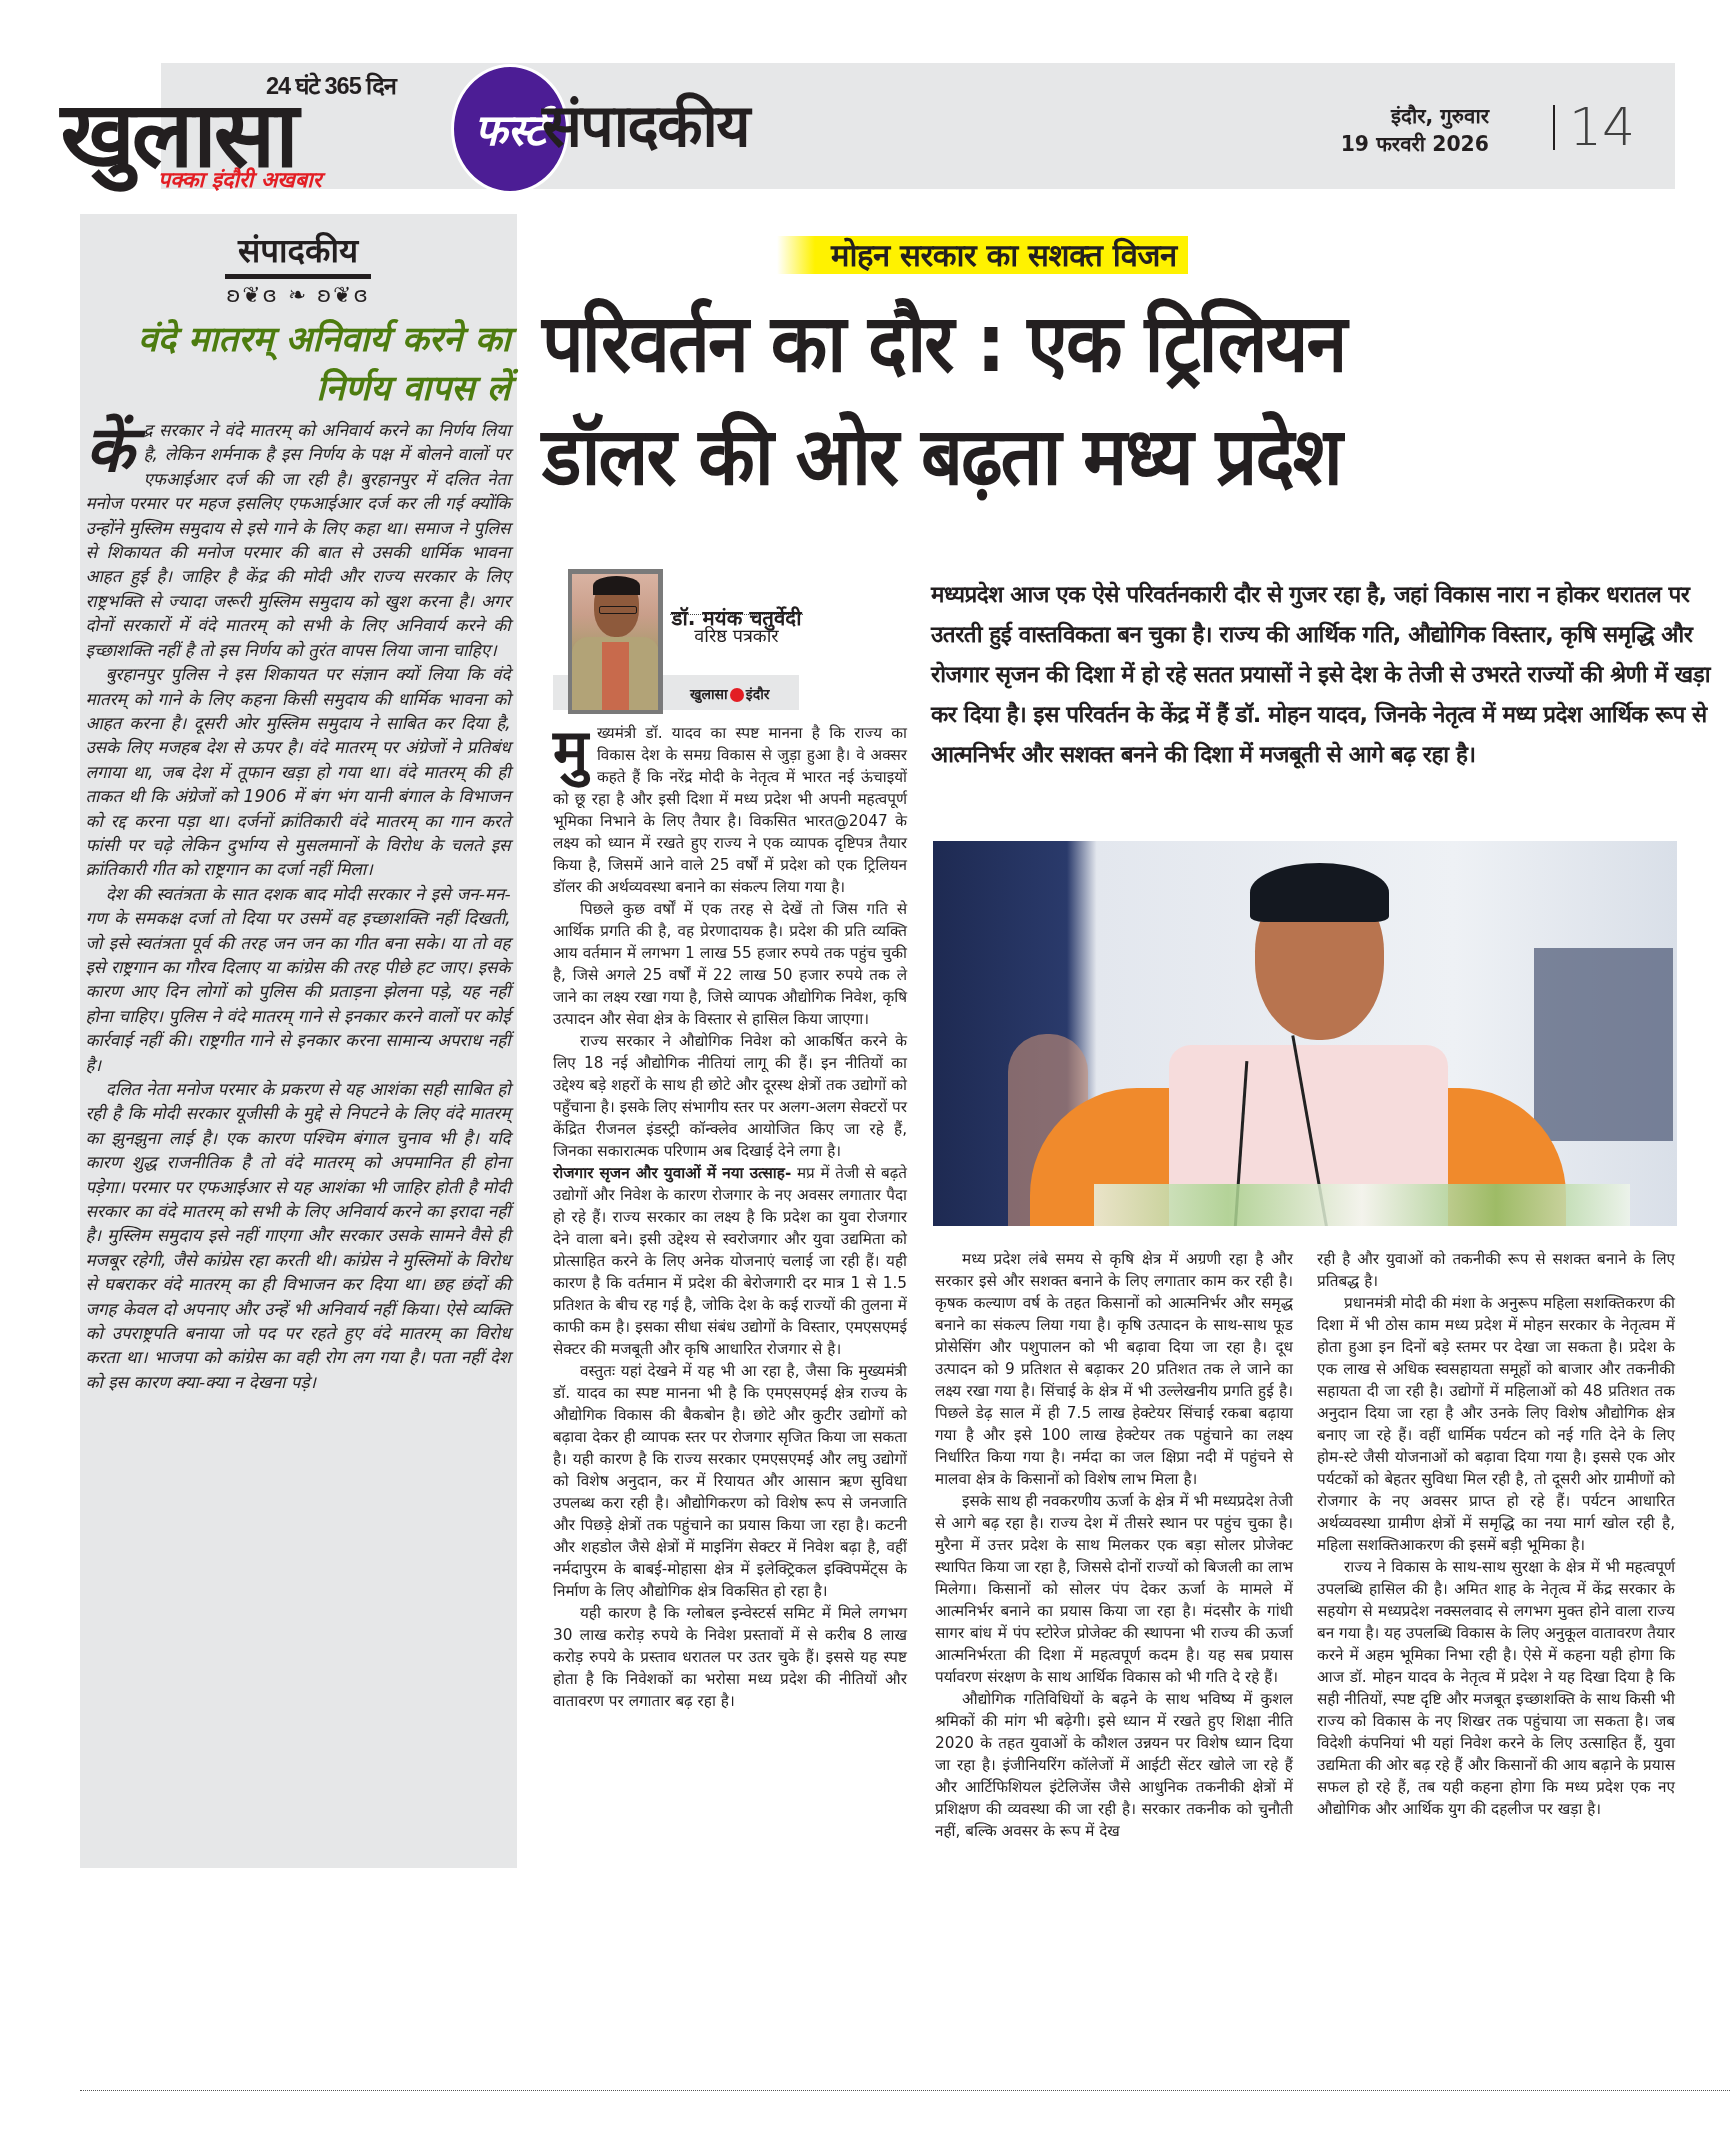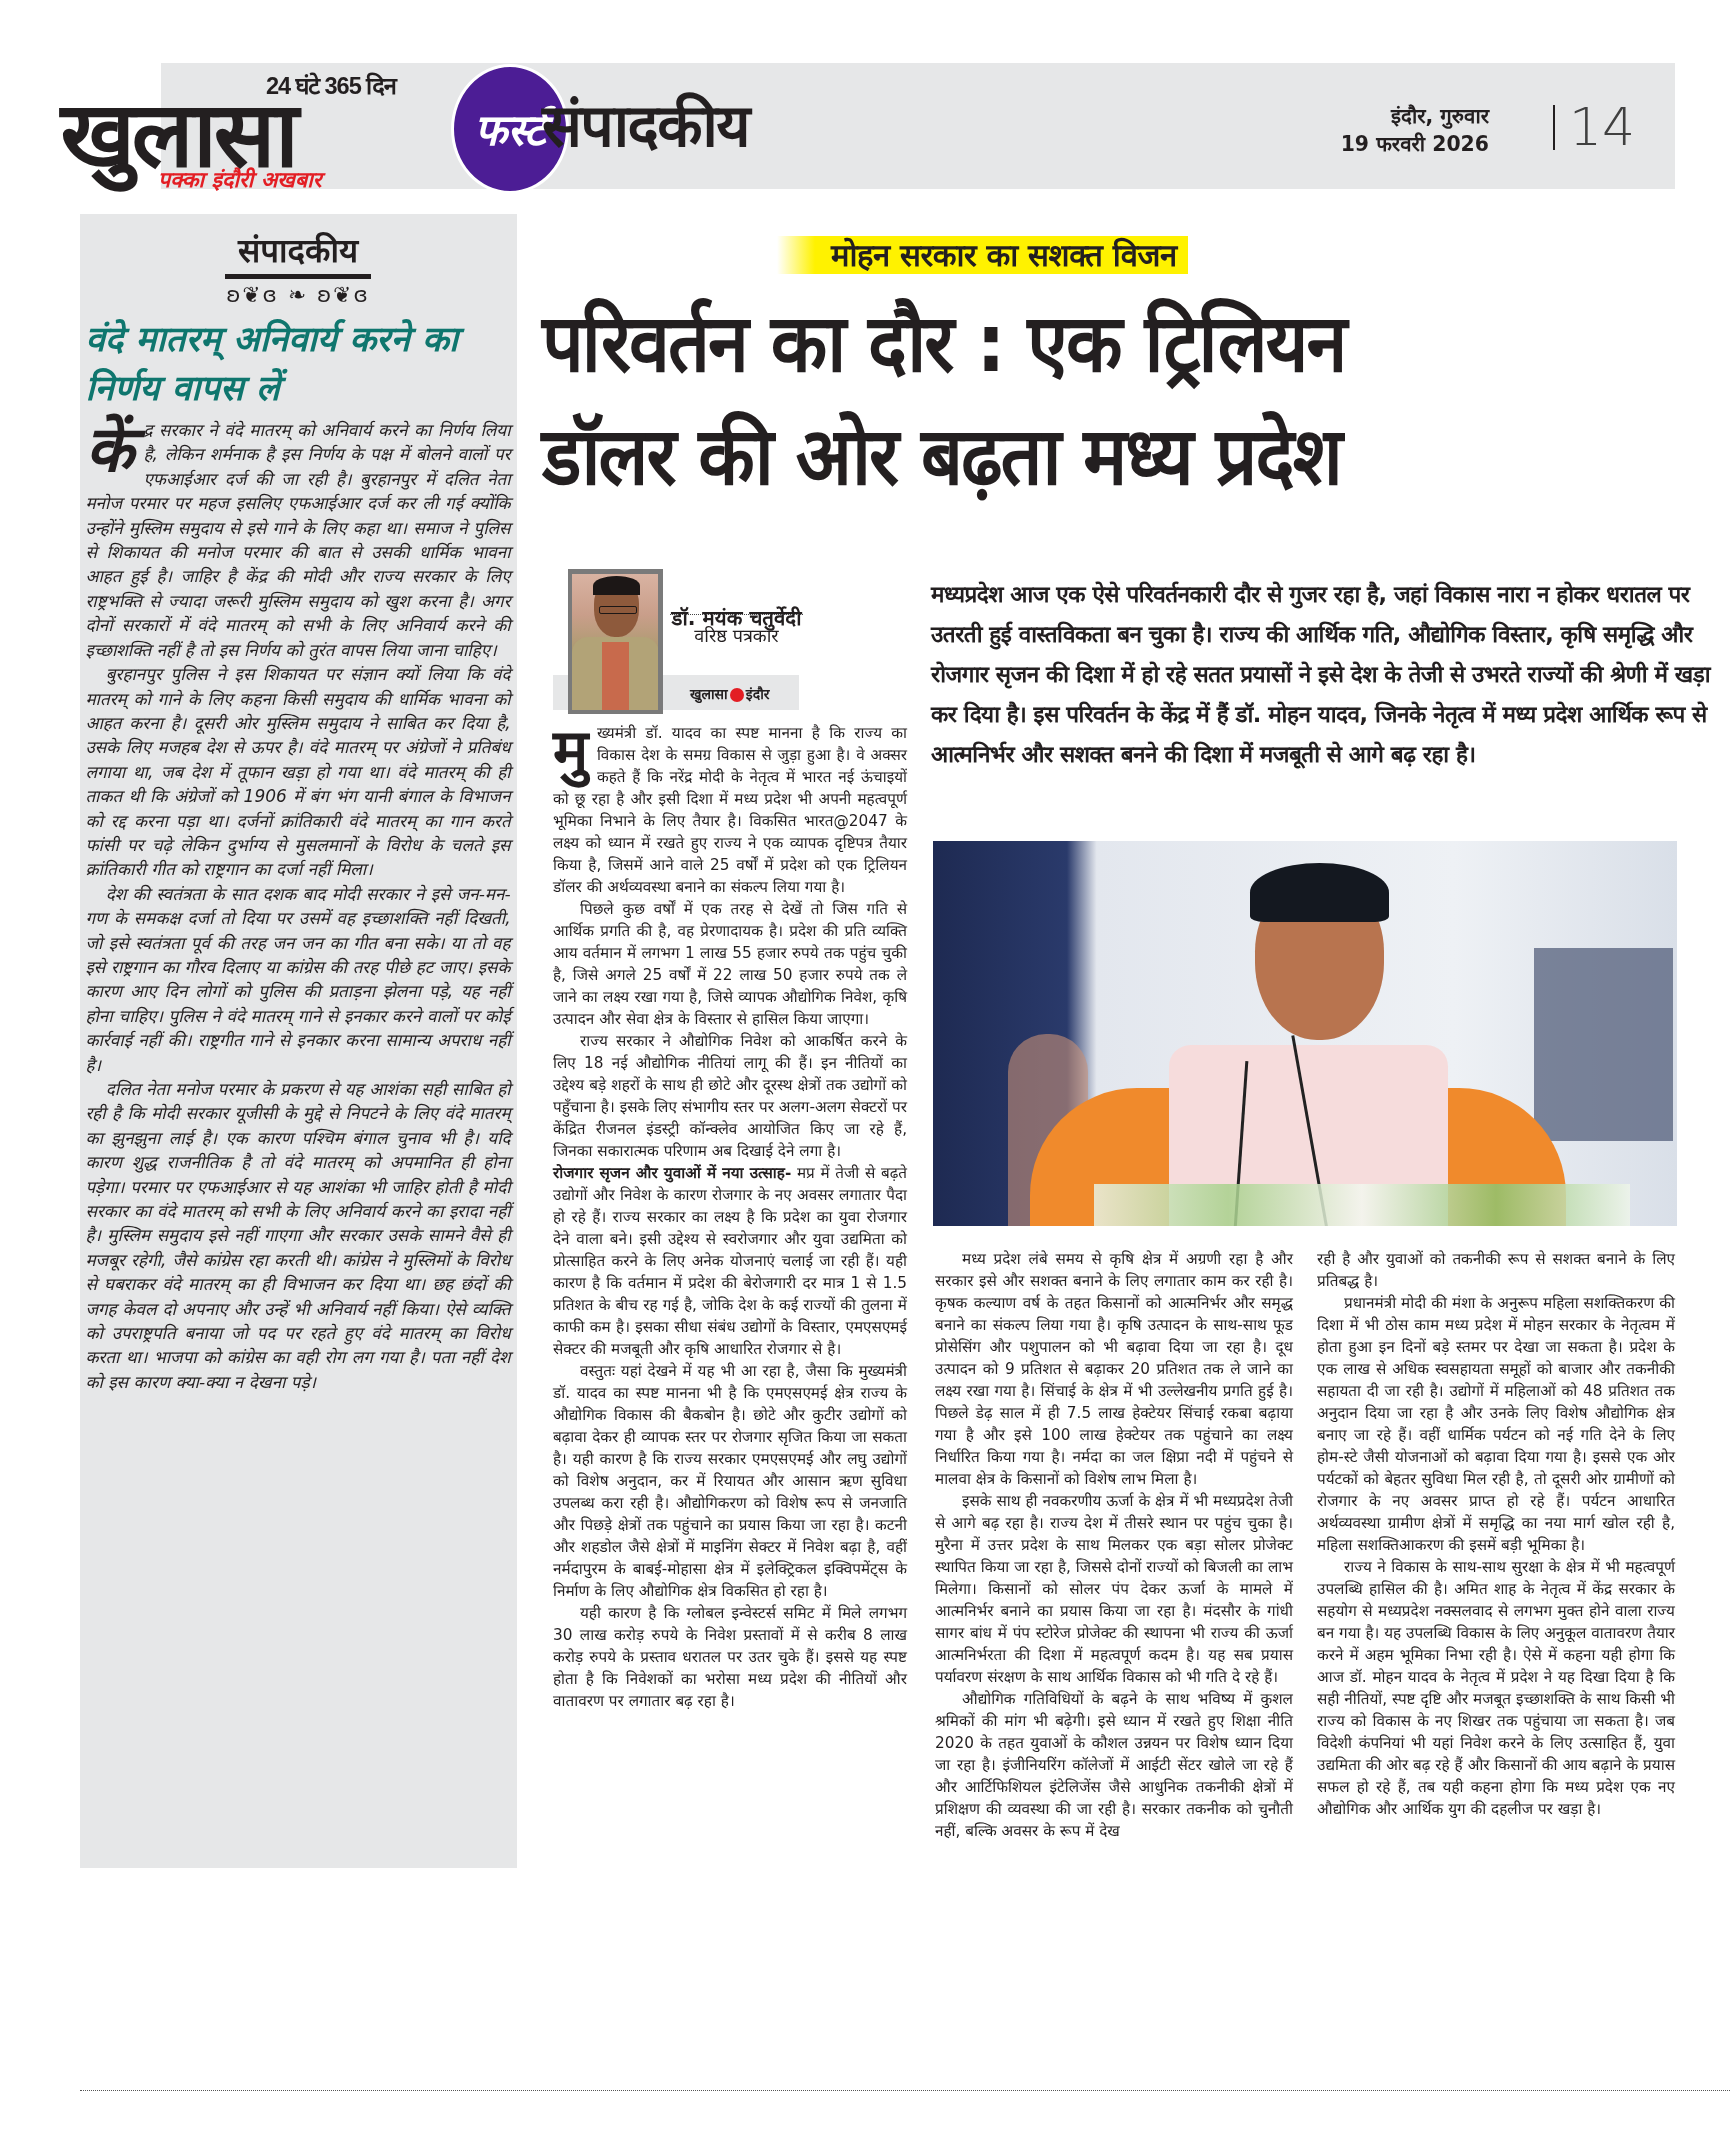--- a/index.html
+++ b/index.html
@@ -18,21 +18,21 @@
   .section-title { position: absolute; left: 542px; top: 91px; font-family: "DejaVu Sans", sans-serif; font-weight: bold; font-size: 59px; line-height: 70px; color: #231f20; letter-spacing: -1.6px; }
   .dateline { position: absolute; right: 241px; top: 102px; text-align: right; font-family: "DejaVu Sans", sans-serif; font-weight: bold; font-size: 20.4px; line-height: 28px; color: #231f20; }
   .date-divider { position: absolute; left: 1553px; top: 105px; width: 1.6px; height: 45px; background: #231f20; }
   .page-number { position: absolute; left: 1569px; top: 97px; font-family: "DejaVu Sans", sans-serif; font-size: 52px; font-weight: 300; color: #404040; }
 
   
   .editorial { position: absolute; left: 80px; top: 214px; width: 437px; height: 1654px; background: #e6e7e8; padding: 10.7px 6.4px 0 5.4px; }
   .ed-kicker { text-align: center; font-family: "DejaVu Sans", sans-serif; font-weight: bold; font-size: 33px; line-height: 43px; color: #231f20; margin-top: 4.3px; }
   .ed-rule { width: 146px; height: 5.4px; background: #231f20; margin: 2.1px auto 0; }
   .ed-ornament { text-align: center; font-size: 21.5px; color: #231f20; letter-spacing: 2.1px; line-height: 32px; }
-  .ed-title { text-align: left; font-family: "DejaVu Sans", sans-serif; font-style: italic; font-weight: bold; font-size: 35px; line-height: 49px; color: #0f766e; margin-top: 3.2px; }
+  .ed-title { text-align: right; font-family: "DejaVu Sans", sans-serif; font-style: italic; font-weight: bold; font-size: 35px; line-height: 49px; color: #4d7c0f; margin-top: 3.2px; }
   .ed-body { font-family: "DejaVu Sans", sans-serif; font-style: italic; font-size: 17px; line-height: 24.4px; color: #231f20; text-align: justify; margin-top: 5.4px; }
   .ed-body p { text-indent: 20.4px; }
   .ed-body p.first { text-indent: 0; }
   .dropcap { float: left; font-family: "DejaVu Sans", sans-serif; font-style: italic; font-weight: bold; font-size: 63px; line-height: 59px; margin: 2.1px 9.7px 0 0; color: #231f20; }
 
   
   .kicker { position: absolute; left: 777px; top: 236px; height: 38px; padding: 0 11.8px 0 54px; background: linear-gradient(90deg, rgba(255,240,0,0) 0px, #fff200 38px, #fff200 100%); font-family: "DejaVu Sans", sans-serif; font-weight: bold; font-size: 31px; line-height: 38px; color: #231f20; letter-spacing: -0.5px; }
   .headline { position: absolute; left: 542px; top: 287px; width: 1180px; font-family: "DejaVu Sans", sans-serif; font-size: 80px; line-height: 113px; color: #231f20; letter-spacing: -2.1px; white-space: nowrap; }
   .headline div { transform: scaleX(0.92); transform-origin: left; }
 

